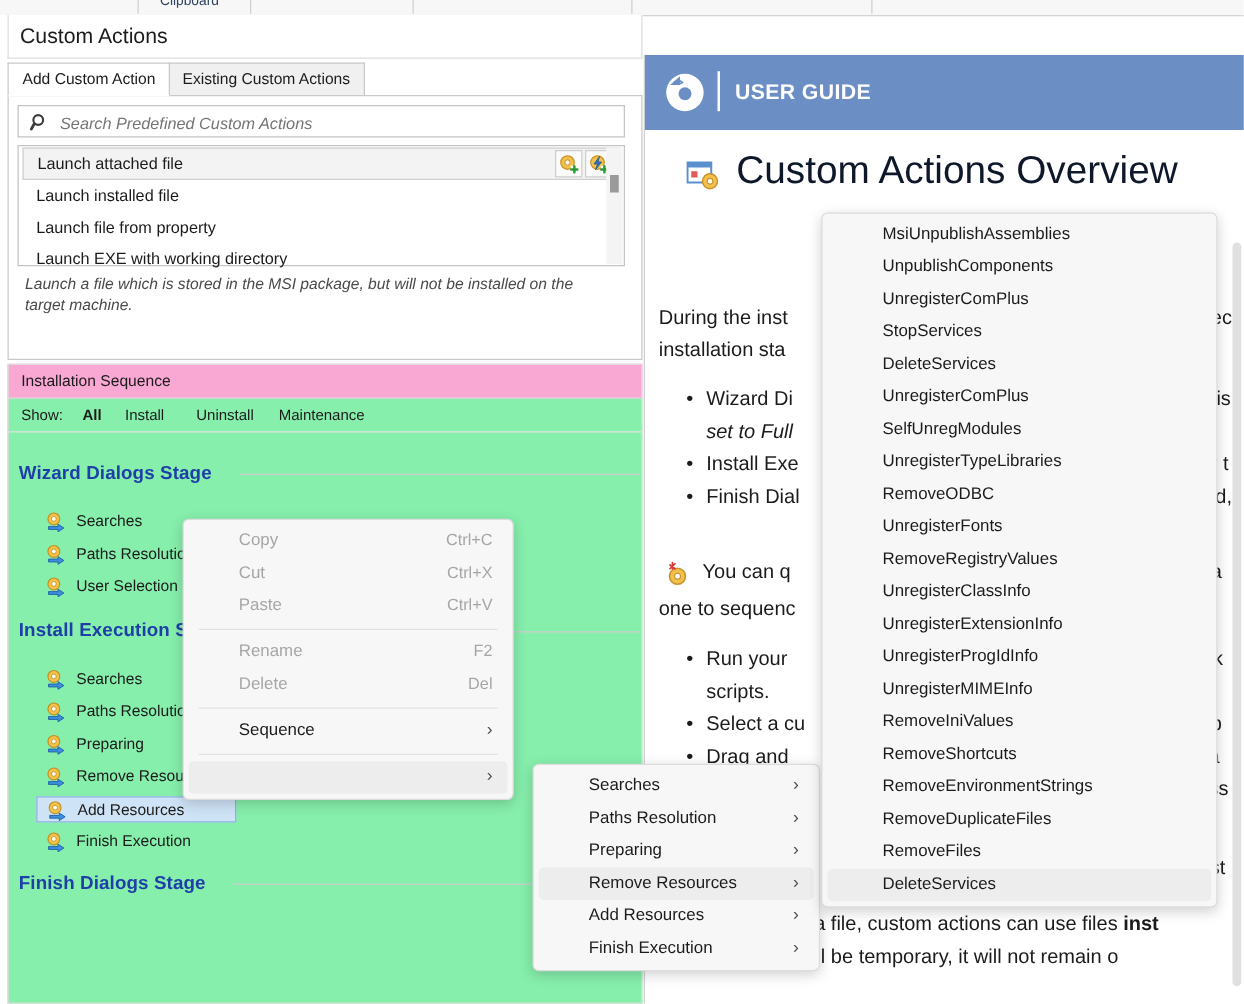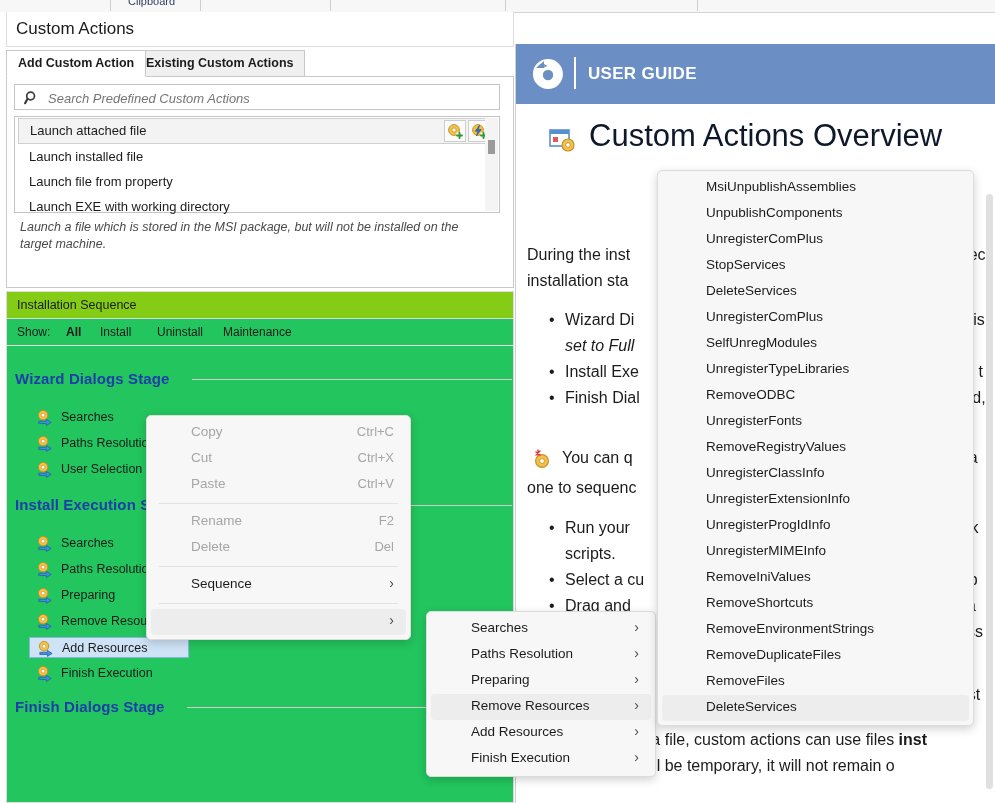--- a/index.html
+++ b/index.html
@@ -33,21 +33,21 @@
   }
   #title-bar .txt{
     position:absolute;left:9px;top:7px;font-size:17px;color:#1b1b1b;
   }
 
   
   #tabstrip{position:absolute;left:6px;top:38px;width:508px;height:27px;}
   .tab{
     position:absolute;top:0;height:27px;box-sizing:border-box;
     font-size:12.5px;color:#1b1b1b;padding:5px 11px 0 11px;
-    border:1px solid #c9c9c9;background:#f0f0f0;font-weight:bold;
+    border:1px solid #c9c9c9;background:#f0f0f0;
   }
   .tab.active{background:#ffffff;border-bottom:1px solid #ffffff;z-index:3;}
   #tab-add{left:0;}
   #tab-existing{left:128px;}
 
   #panel-box{
     position:absolute;left:6px;top:64px;width:508px;height:212px;
     border:1px solid #c9c9c9;background:#ffffff;box-sizing:border-box;z-index:1;
   }
   
@@ -85,27 +85,27 @@
   }
   #pl-thumb{position:absolute;left:3px;top:22px;width:7px;height:14px;background:#9a9a9a;}
   #pre-desc{
     position:absolute;left:13px;top:142px;width:470px;
     font-size:12.5px;font-style:italic;color:#4a4a4a;line-height:17px;
   }
 
   
   #seq-header{
     position:absolute;left:6px;top:279px;width:508px;height:28px;
-    border:1px solid #dcdcdc;background:#84cc16;box-sizing:border-box;
+    border:1px solid #dcdcdc;background:#f9a8d4;box-sizing:border-box;
   }
   #seq-header .txt{position:absolute;left:10px;top:6px;font-size:12.5px;color:#1b1b1b;}
 
   #seq-body{
     position:absolute;left:6px;top:307px;width:508px;height:484px;
-    border:1px solid #dcdcdc;border-top:none;background:#22c55e;box-sizing:border-box;
+    border:1px solid #dcdcdc;border-top:none;background:#86efac;box-sizing:border-box;
   }
   #show-row{
     position:absolute;left:0;top:0;width:506px;height:27px;
     border-bottom:1px solid #e4e4e4;box-sizing:border-box;
   }
   #show-row .lbl{position:absolute;left:10px;top:6px;font-size:12px;color:#1b1b1b;}
   .filter{
     position:absolute;top:6px;font-size:12px;color:#1b1b1b;
   }
   .filter.active{font-weight:bold;}

